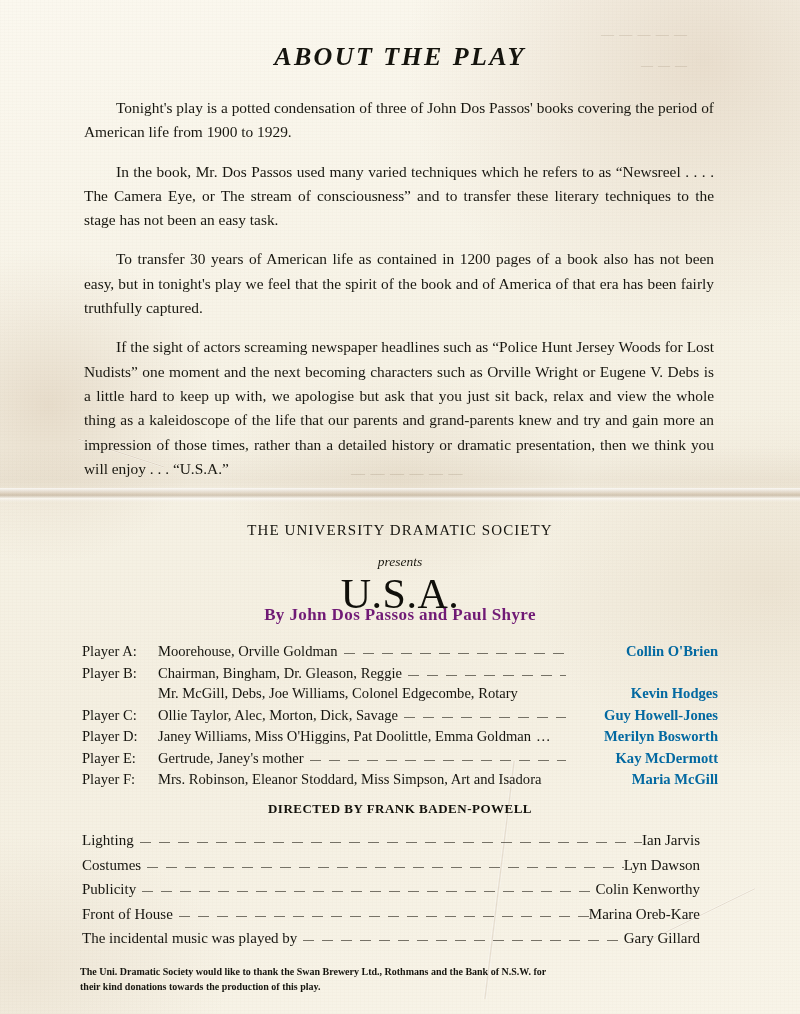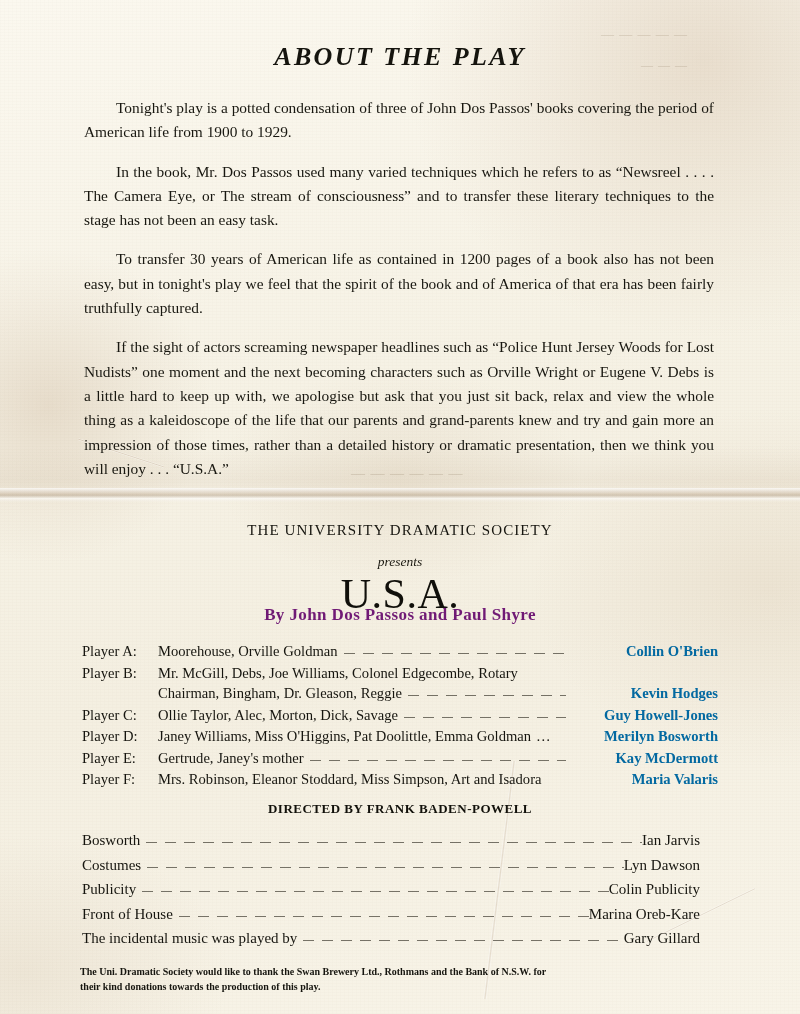--- a/index.html
+++ b/index.html
@@ -292,26 +292,26 @@
             <span class="leader"></span>
           </div>
         </div>
         <div class="cast-actor">Collin O'Brien</div>
       </div>
 
       <div class="cast-row two-line">
         <div class="cast-label">Player B:</div>
         <div class="cast-roles">
           <div class="roles-line">
-            <span class="roles-text">Mr. McGill, Debs, Joe Williams, Colonel Edgecombe, Rotary</span>
-          </div>
-          <div class="roles-line">
             <span class="roles-text">Chairman, Bingham, Dr. Gleason, Reggie</span>
             <span class="leader"></span>
           </div>
+          <div class="roles-line">
+            <span class="roles-text">Mr. McGill, Debs, Joe Williams, Colonel Edgecombe, Rotary</span>
+          </div>
         </div>
         <div class="cast-actor">Kevin Hodges</div>
       </div>
 
       <div class="cast-row">
         <div class="cast-label">Player C:</div>
         <div class="cast-roles">
           <div class="roles-line">
             <span class="roles-text">Ollie Taylor, Alec, Morton, Dick, Savage</span>
             <span class="leader"></span>
@@ -342,46 +342,46 @@
         <div class="cast-actor">Kay McDermott</div>
       </div>
 
       <div class="cast-row">
         <div class="cast-label">Player F:</div>
         <div class="cast-roles">
           <div class="roles-line">
             <span class="roles-text">Mrs. Robinson, Eleanor Stoddard, Miss Simpson, Art and Isadora</span>
           </div>
         </div>
-        <div class="cast-actor">Maria Valaris</div>
+        <div class="cast-actor">Maria McGill</div>
       </div>
 
     </div>
 
     <div class="directed">DIRECTED BY FRANK BADEN-POWELL</div>
 
     <div class="crew">
 
 
       <div class="crew-row">
-        <span class="crew-role">Bosworth</span>
+        <span class="crew-role">Lighting</span>
         <span class="leader"></span>
         <span class="crew-name">Ian Jarvis</span>
       </div>
 
       <div class="crew-row">
         <span class="crew-role">Costumes</span>
         <span class="leader"></span>
         <span class="crew-name">Lyn Dawson</span>
       </div>
 
       <div class="crew-row">
         <span class="crew-role">Publicity</span>
         <span class="leader"></span>
-        <span class="crew-name">Colin Publicity</span>
+        <span class="crew-name">Colin Kenworthy</span>
       </div>
 
       <div class="crew-row">
         <span class="crew-role">Front of House</span>
         <span class="leader"></span>
         <span class="crew-name">Marina Oreb-Kare</span>
       </div>
 
       <div class="crew-row">
         <span class="crew-role">The incidental music was played by</span>

